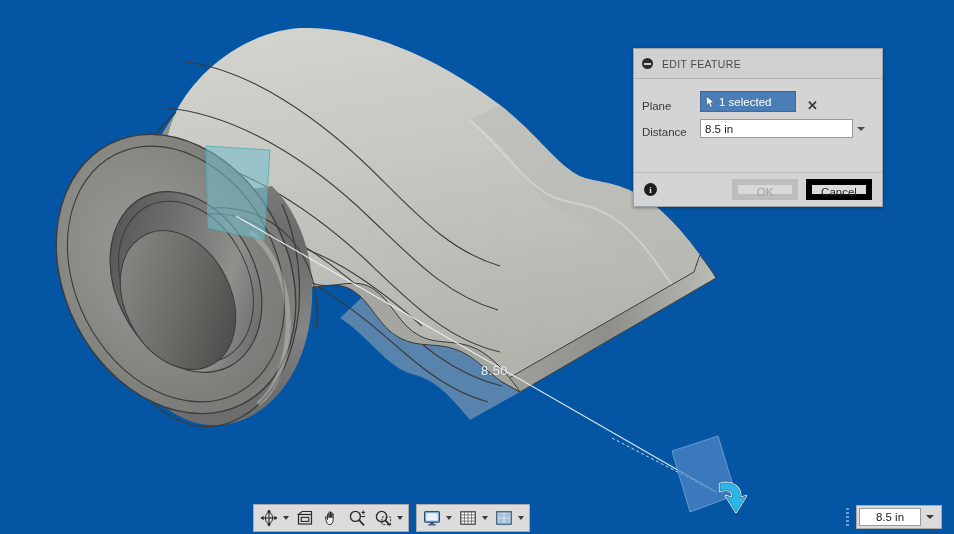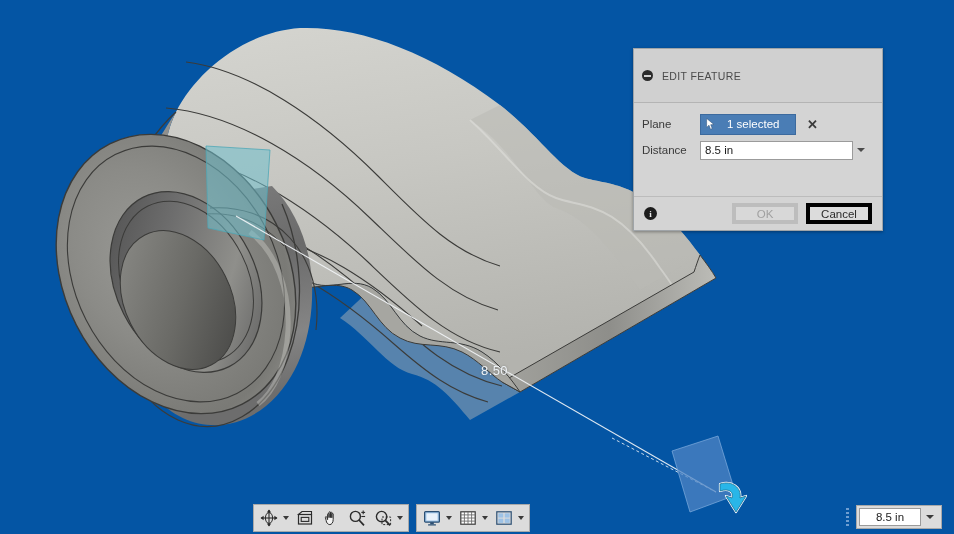--- a/index.html
+++ b/index.html
@@ -54,21 +54,21 @@
     box-shadow: 0 1px 3px rgba(0,0,0,.35);
     font-size: 11.5px;
     color: #2b2b2b;
   }
   .dlg-titlebar {
     height: 21px;
     background: #d0d0d0;
     border-bottom: 1px solid #b4b4b4;
     display: flex;
     align-items: center;
-    padding: 16px 8px;
+    padding: 4px 8px;
     gap: 9px;
   }
   .collapse-icon {
     width: 11px; height: 11px;
     border-radius: 50%;
     background: #2b2b2b;
     position: relative;
     flex: none;
   }
   .collapse-icon::after {
@@ -83,40 +83,40 @@
     color: #4a4a4a;
     letter-spacing: .35px;
   }
 
   .dlg-body {
     padding: 9px 0 32px 0;
     background: #d4d4d4;
   }
   .dlg-row {
     display: flex;
-    align-items: center;
+    align-items: flex-end;
     height: 24px;
     padding: 0 8px;
     margin-bottom: 2px;
   }
   .dlg-row-label {
     width: 58px;
     font-size: 11.5px;
     color: #3a3a3a;
     flex: none;
   }
 
   .selected-chip {
     background: #4a7db5;
     border: 1px solid #3c6a9e;
     height: 19px;
     min-width: 80px;
     display: flex;
     align-items: center;
-    gap: 12px;
+    gap: 4px;
     padding: 0 9px 0 5px;
     color: #ffffff;
     font-size: 11.5px;
     cursor: pointer;
   }
   .cursor-glyph { width: 9px; height: 12px; flex: none; }
 
   .clear-x {
     margin-left: 11px;
     font-size: 13px;
@@ -178,21 +178,21 @@
     align-items: center;
     justify-content: center;
     cursor: pointer;
     flex: none;
   }
   .footer-spacer { flex: 1; }
   .dlg-btn {
     height: 21px;
     min-width: 66px;
     background: #dcdcdc;
-    border: 4px solid #000000;
+    border: 6px solid #000000;
     font-size: 11.5px;
     font-family: "Liberation Sans", sans-serif;
     color: #2b2b2b;
     margin-left: 8px;
     cursor: pointer;
   }
   .dlg-btn.disabled {
     color: #a0a0a0;
     background: #d8d8d8;
     border-color: #bdbdbd;

